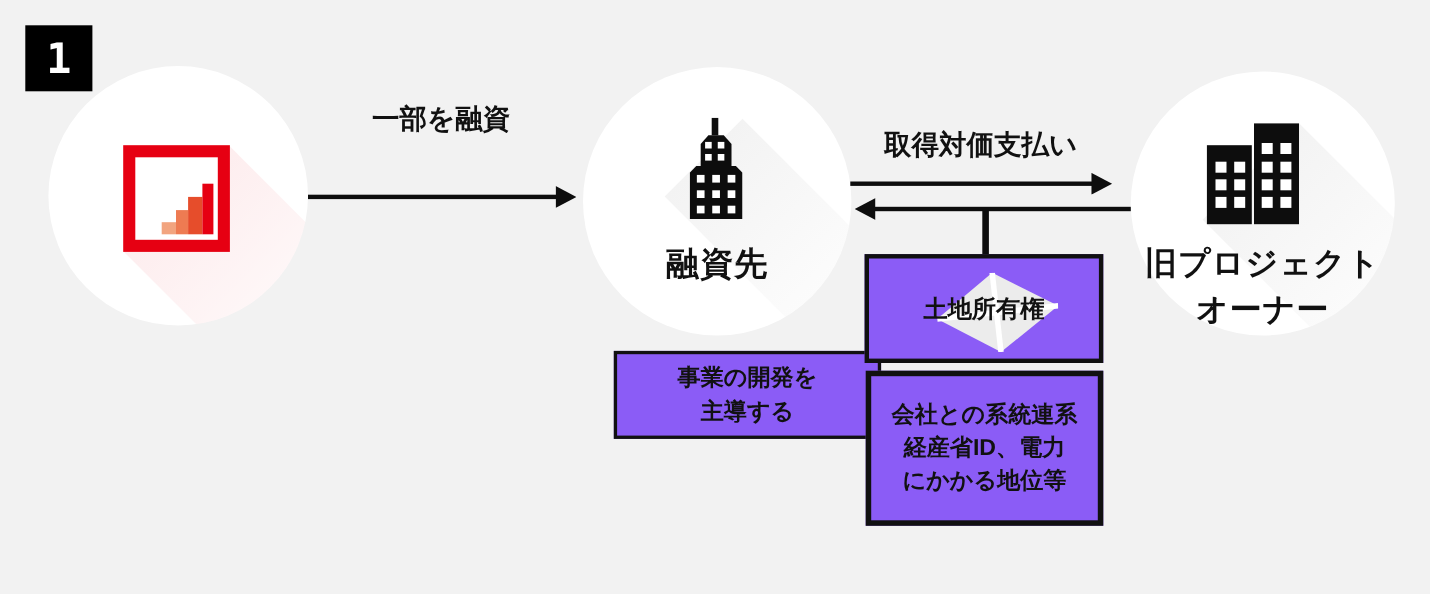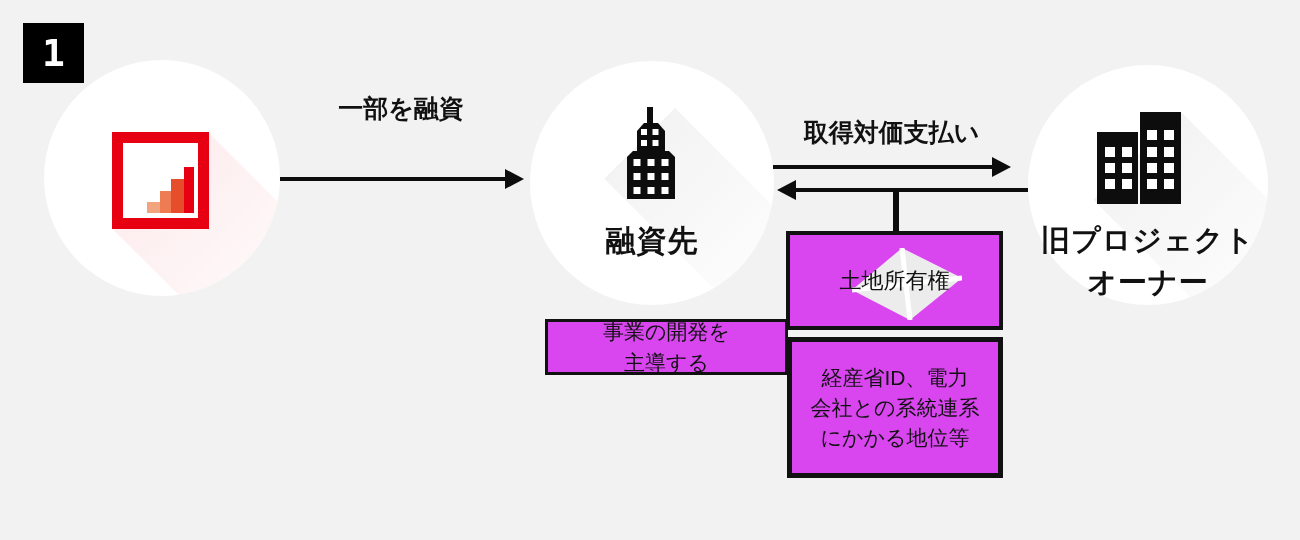--- a/index.html
+++ b/index.html
@@ -44,23 +44,23 @@
   .borrower-title{ left:530px; top:225px; width:244px; }
   .borrower-sub  { left:518px; top:263px; width:268px; font-size:21px; font-weight:500; line-height:26px; letter-spacing:0.5px; }
   .owner-title   { left:1018px; top:219px; width:260px; font-size:29px; line-height:42px; letter-spacing:1px; }
   
   .hline { position:absolute; background:#0d0d0d; }
   .head-right { position:absolute; width:19px; height:20px; background:#0d0d0d;
                 clip-path:polygon(0 0, 100% 50%, 0 100%); }
   .head-left  { position:absolute; width:19px; height:20px; background:#0d0d0d;
                 clip-path:polygon(100% 0, 0 50%, 100% 100%); }
   
-  .box { position:absolute; background:#d946ef; display:flex; flex-direction:column;
-         align-items:center; justify-content:center; text-align:left; font-weight:400; color:#111; }
-  .box-role   { left:545px; top:319px; width:243px; height:56px;  border:3px solid #111; font-size:21px; line-height:31px; }
+  .box { position:absolute; background:#8b5cf6; display:flex; flex-direction:column;
+         align-items:center; justify-content:center; text-align:left; font-weight:700; color:#111; }
+  .box-role   { left:558px; top:319px; width:243px; height:80px;  border:3px solid #111; font-size:21px; line-height:31px; }
   .box-land   { left:786px; top:231px; width:217px; height:99px;  border:4px solid #111; font-size:22px; }
   .box-rights { left:787px; top:337px; width:216px; height:141px; border:5px solid #111; font-size:21px; line-height:30px; }
   .land-mark  { position:absolute; left:62px; top:13px; pointer-events:none; }
   .box-land .box-text { position:relative; }
 </style>
 </head>
 <body>
 
 <div class="stage">
 
@@ -123,22 +123,22 @@
   <div class="box box-land">
     <svg class="land-mark" width="110" height="72" viewBox="0 0 110 72">
       <polygon points="50,0 110,30 58,72 0,42" fill="#ececec"></polygon>
       <line x1="50" y1="0" x2="58" y2="72" stroke="#fff" stroke-width="5"></line>
       <line x1="0" y1="42" x2="110" y2="30" stroke="#fff" stroke-width="5"></line>
     </svg>
     <div class="box-text">土地所有権</div>
   </div>
 
   <div class="box box-rights">
+    <div>会社との系統連系</div>
     <div>経産省ID、電力</div>
-    <div>会社との系統連系</div>
     <div>にかかる地位等</div>
   </div>
 
   <div class="circle c3">
     <div class="cast cast-gray"></div>
   </div>
   <svg class="icon-buildings" width="84" height="92" viewBox="0 0 84 92">
     <rect x="0" y="20" width="41" height="72" fill="#0d0d0d"></rect>
     <rect x="43" y="0" width="41" height="92" fill="#0d0d0d"></rect>
     <rect x="8" y="35" width="10" height="10" fill="#fff"></rect>

